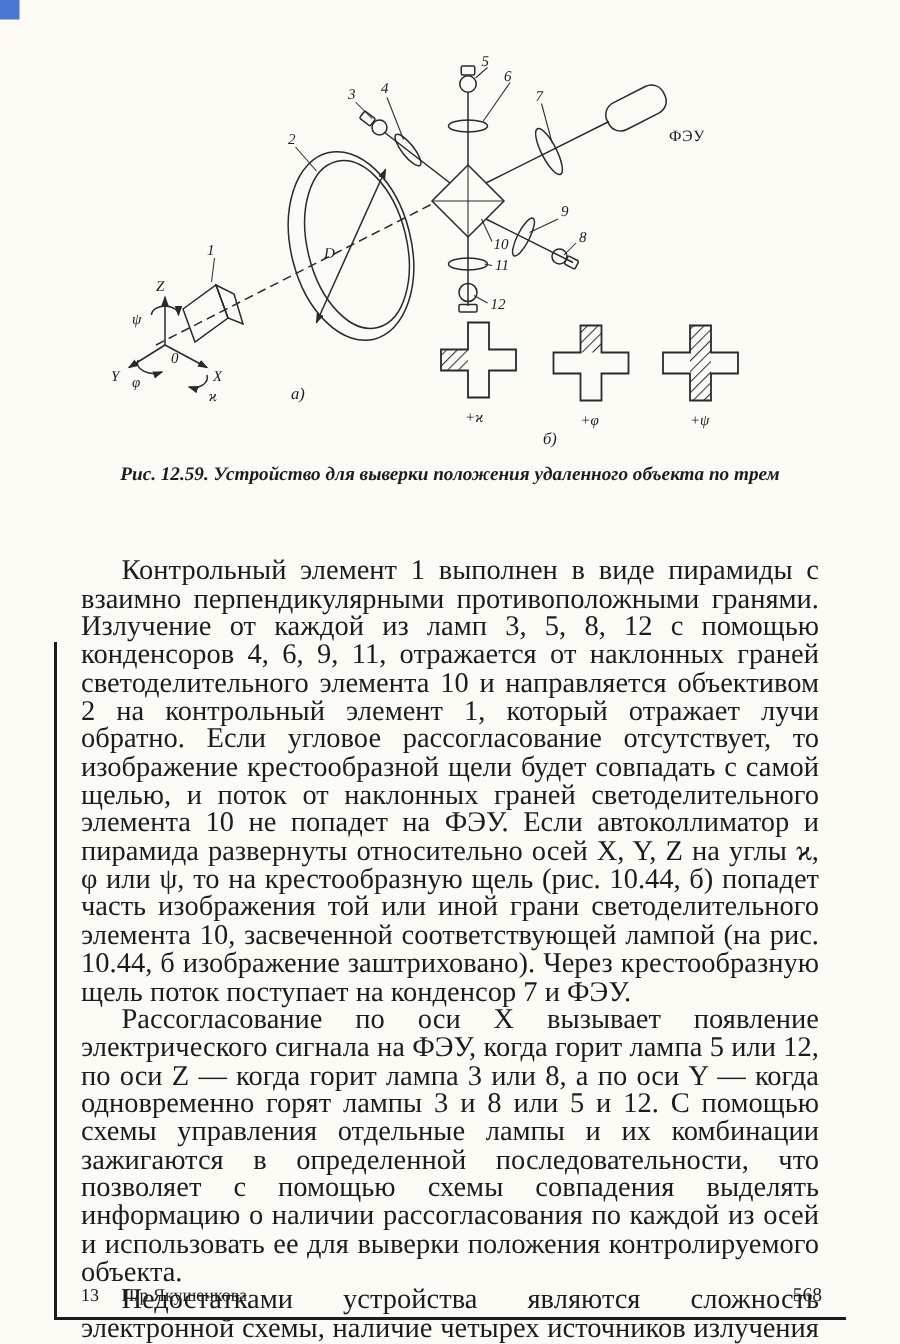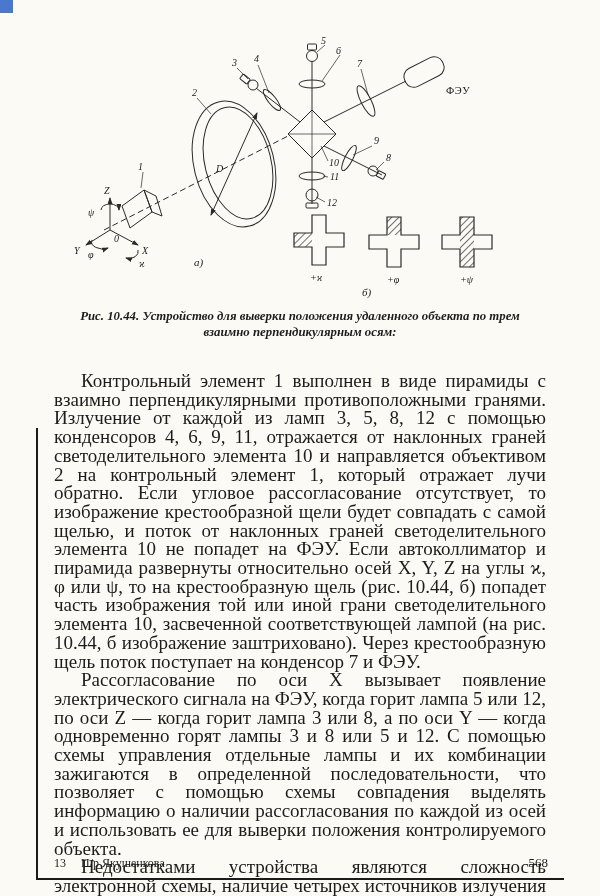--- a/index.html
+++ b/index.html
@@ -163,22 +163,21 @@
         <text class="sub" x="318" y="262">б)</text>
 
         <text x="266" y="247">+ϰ</text>
         <text x="343" y="249">+φ</text>
         <text x="416" y="249">+ψ</text>
       </g>
     </svg>
   </div>
 
   <div class="caption">
-    <div class="l1">Рис. 10.44. Устройство для выверки положения удаленного объекта по трем</div>
-    <div class="l2">взаимно перпендикулярным осям:</div>
+    <div class="l1">Рис. 12.59. Устройство для выверки положения удаленного объекта по трем</div>
   </div>
 
   <div class="body-text">
     <p>Контрольный элемент 1 выполнен в виде пирамиды с взаимно перпендикулярными противоположными гранями. Излучение от каждой из ламп 3, 5, 8, 12 с помощью конденсоров 4, 6, 9, 11, отражается от наклонных граней светоделительного элемента 10 и направляется объективом 2 на контрольный элемент 1, который отражает лучи обратно. Если угловое рассогласование отсутствует, то изображение крестообразной щели будет совпадать с самой щелью, и поток от наклонных граней светоделительного элемента 10 не попадет на ФЭУ. Если автоколлиматор и пирамида развернуты относительно осей X, Y, Z на углы ϰ, φ или ψ, то на крестообразную щель (рис. 10.44, б) попадет часть изображения той или иной грани светоделительного элемента 10, засвеченной соответствующей лампой (на рис. 10.44, б изображение заштриховано). Через крестообразную щель поток поступает на конденсор 7 и ФЭУ.</p>
     <p>Рассогласование по оси X вызывает появление электрического сигнала на ФЭУ, когда горит лампа 5 или 12, по оси Z — когда горит лампа 3 или 8, а по оси Y — когда одновременно горят лампы 3 и 8 или 5 и 12. С помощью схемы управления отдельные лампы и их комбинации зажигаются в определенной последовательности, что позволяет с помощью схемы совпадения выделять информацию о наличии рассогласования по каждой из осей и использовать ее для выверки положения контролируемого объекта.</p>
     <p>Недостатками устройства являются сложность электронной схемы, наличие четырех источников излучения и зависимость сигнала при развороте вокруг одной из осей от угла разворота вокруг двух других осей. Рассмотренное устройство неприменимо для непосредственных измерений угла скручивания по схеме с по-</p>
   </div>
 
   <div class="footer">
     <span class="sig">

